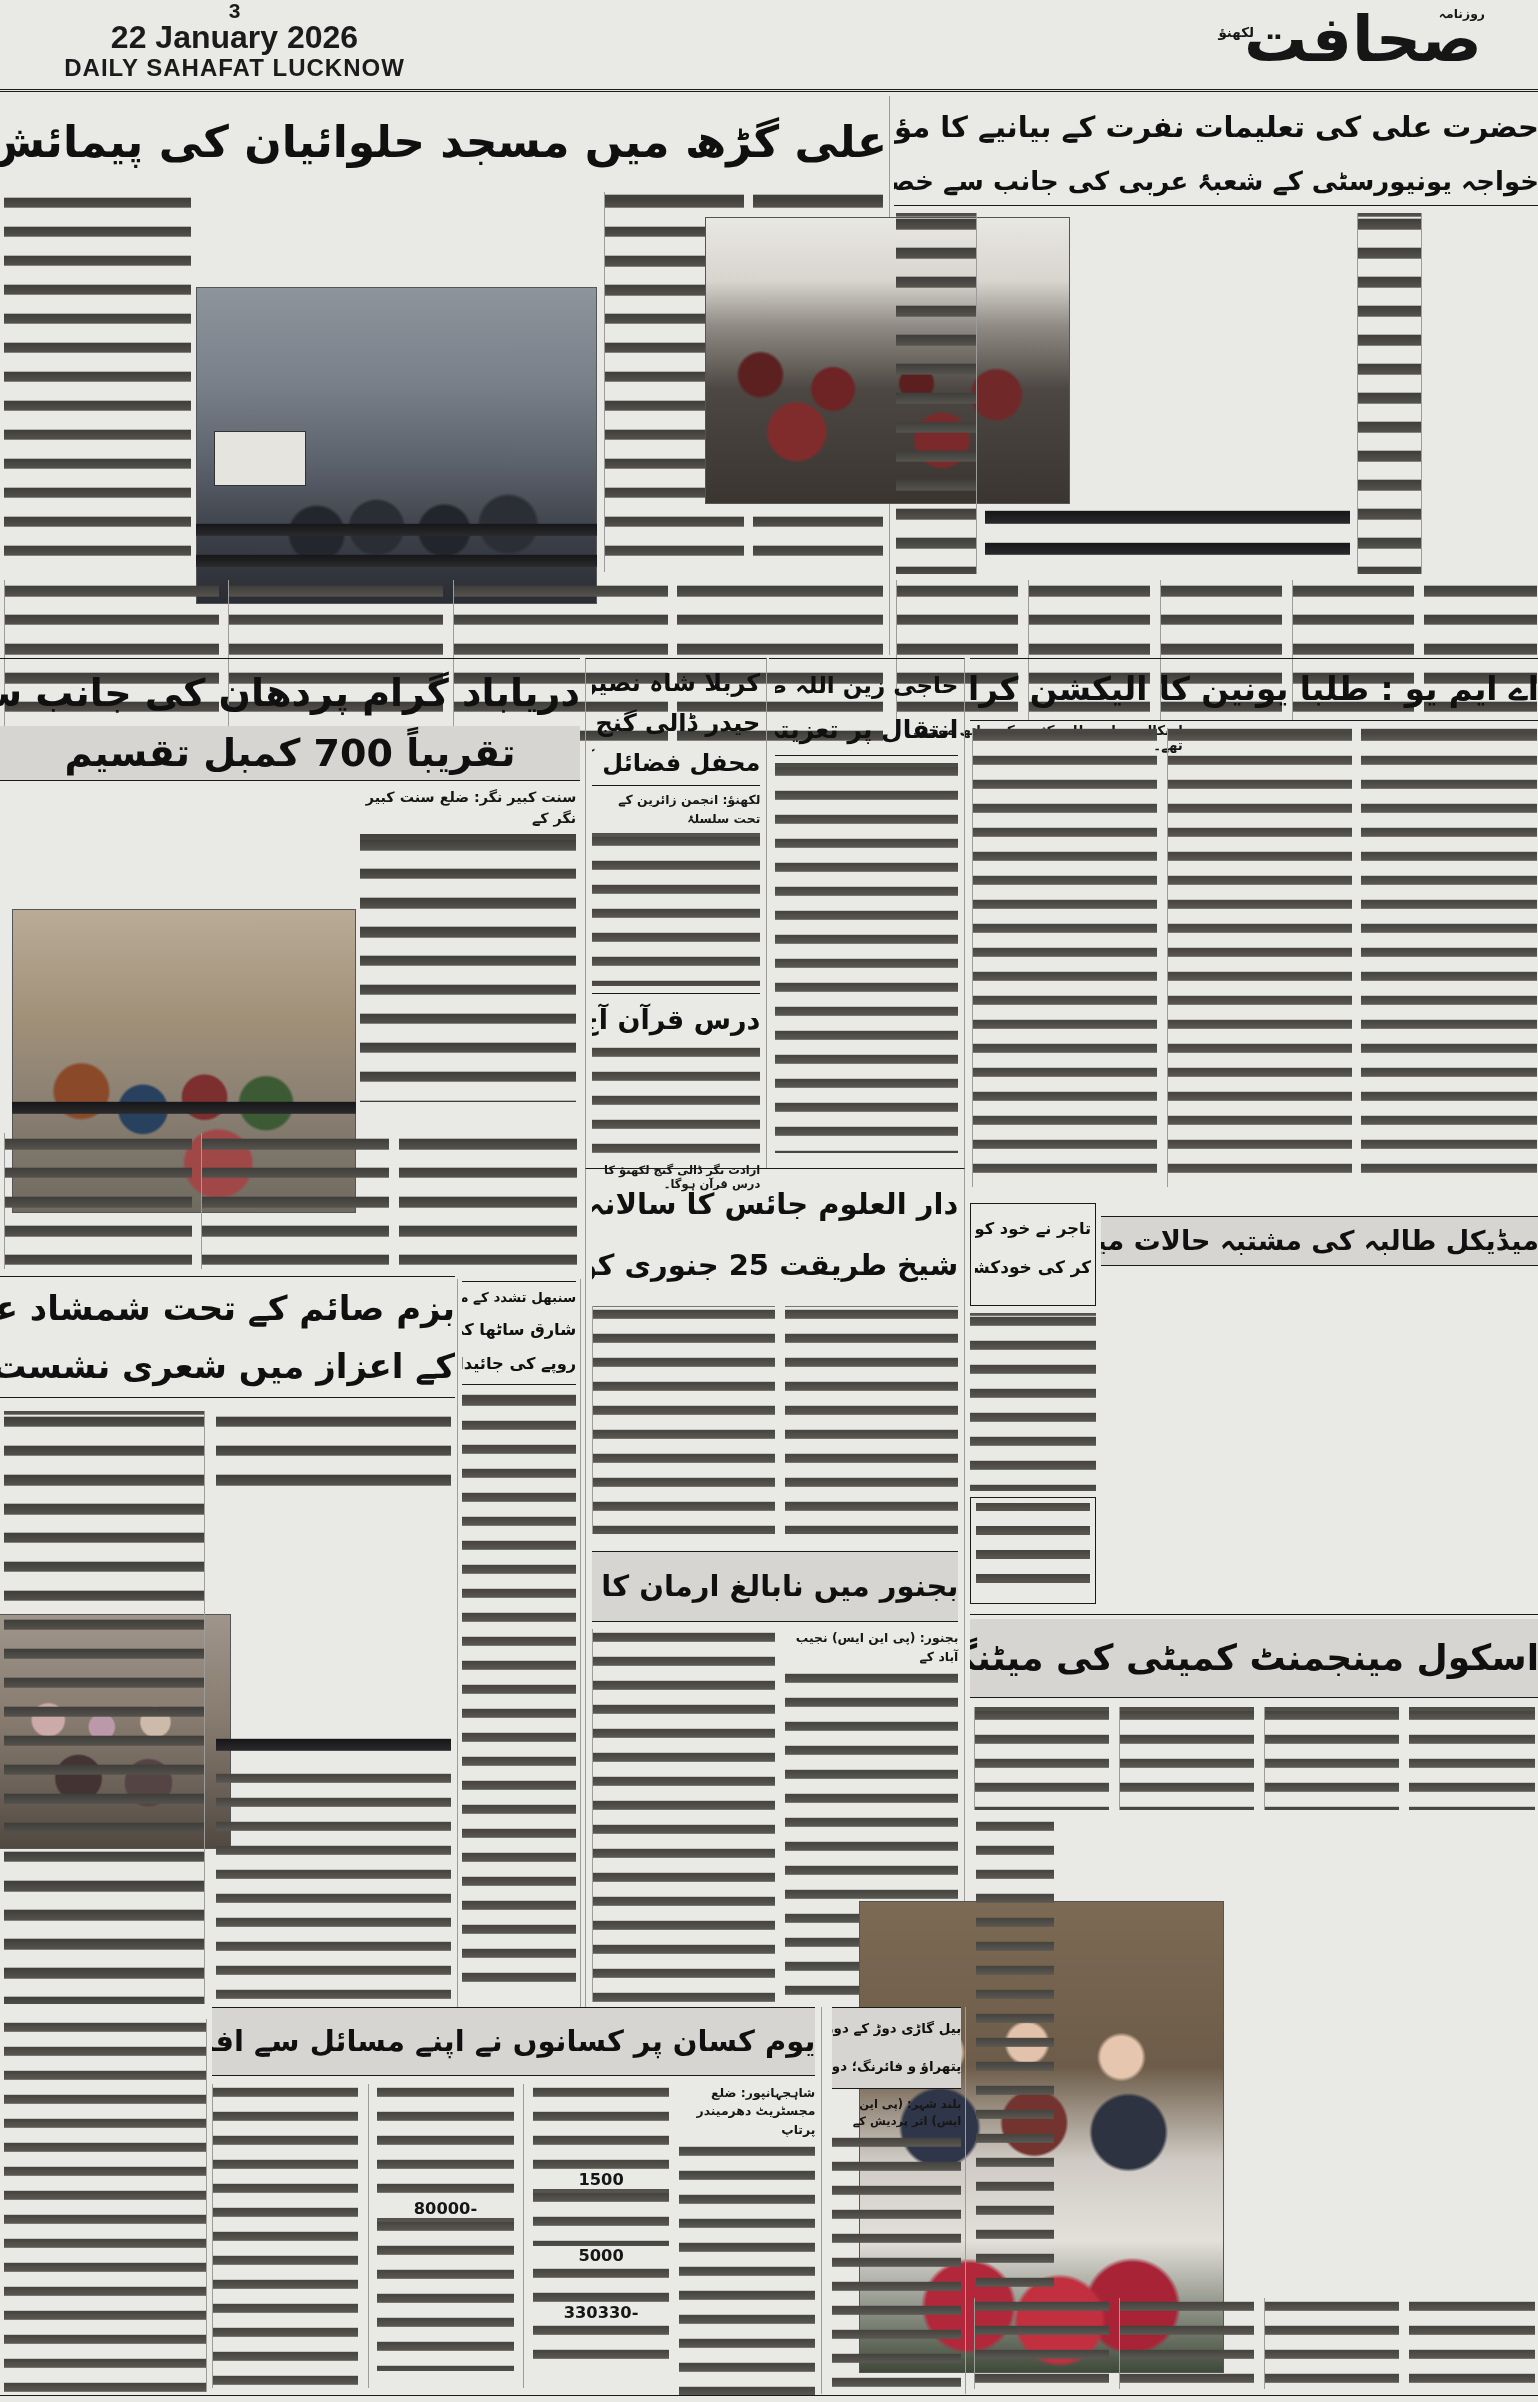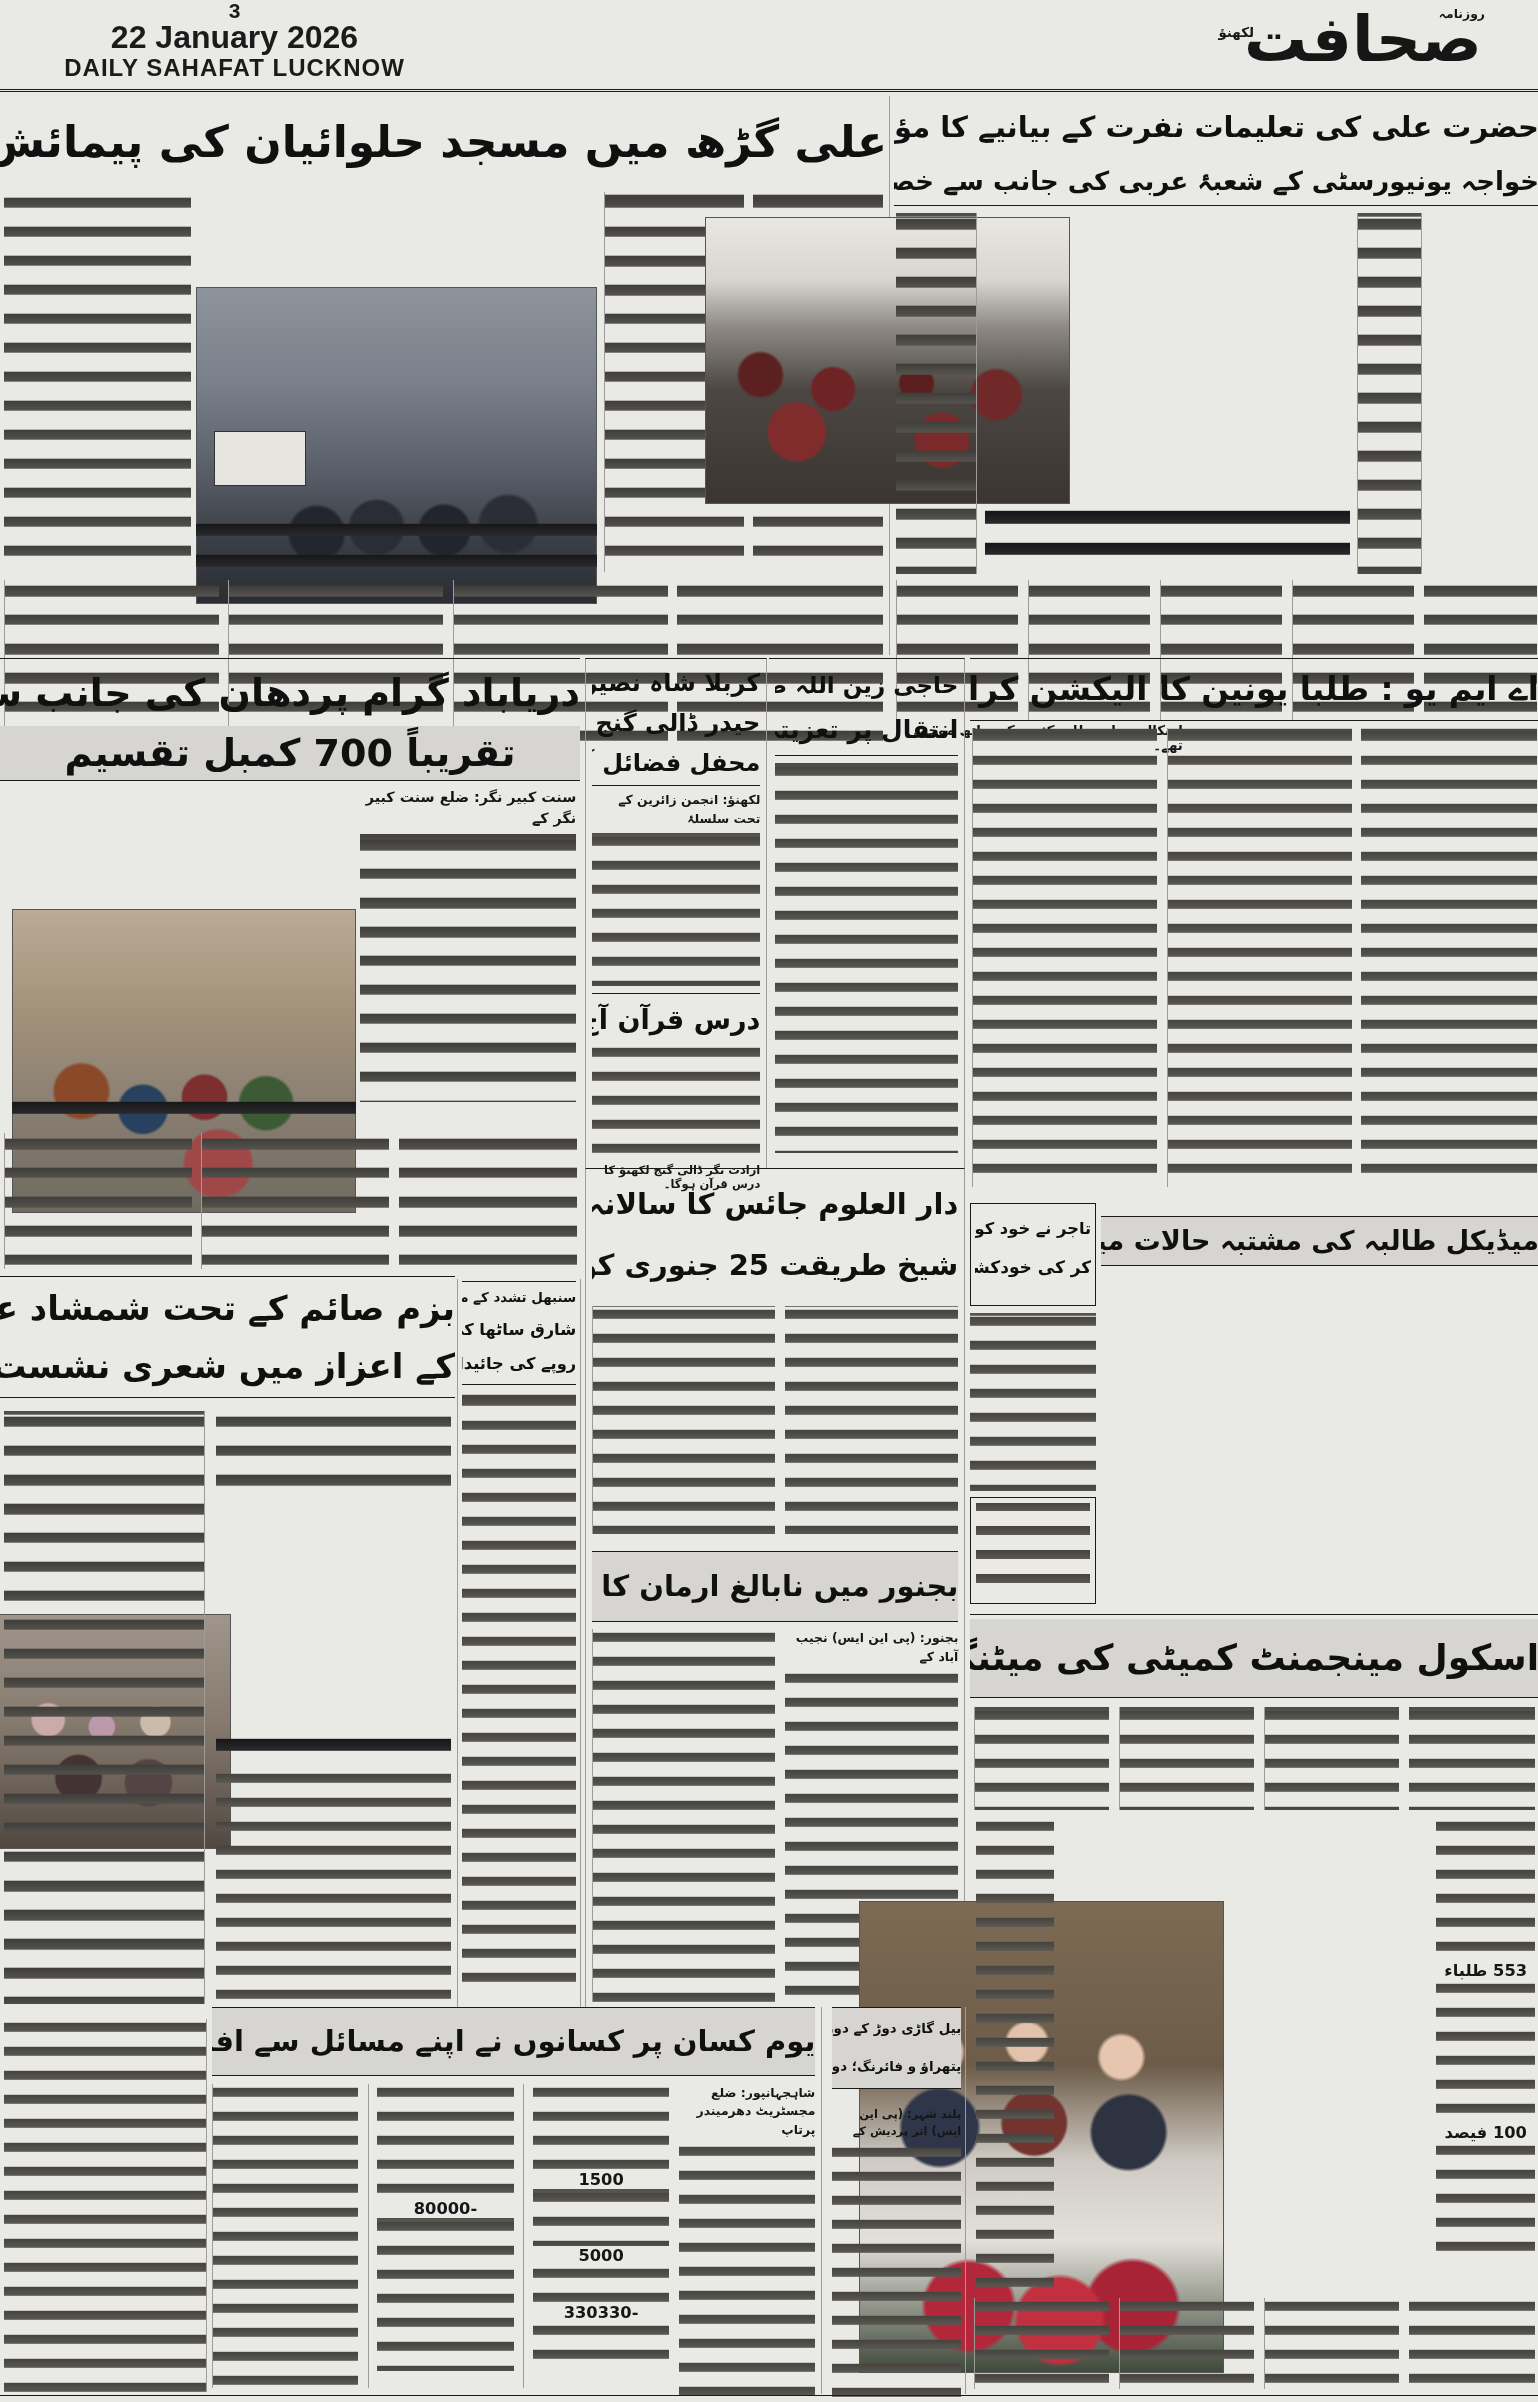--- a/index.html
+++ b/index.html
@@ -204,27 +204,20 @@
   </div>
 
   <div class="abs rule-t" style="left:970px;top:1614px;width:569px;height:781px;">
     <div class="hl shade rule-b" style="margin-top:3.8px;height:78px;font-size:36px;line-height:78px;">اسکول مینجمنٹ کمیٹی کی میٹنگ ڈی ایم کی صدارت میں</div>
     <div class="abs cols" style="left:3.8px;top:92px;width:561px;height:103px;">
       <div class="tex-sm"></div>
       <div class="tex-sm"></div>
       <div class="tex-sm"></div>
       <div class="tex-sm"></div>
     </div>
-    <div class="abs" style="right:3.8px;top:203px;width:99px;height:472px;">
-      <div class="tex-sm" style="height:143px;"></div>
-      <div class="num">553 طلباء</div>
-      <div class="tex-sm" style="height:143px;"></div>
-      <div class="num">100 فیصد</div>
-      <div class="tex-sm" style="height:115px;"></div>
-    </div>
     <div class="abs photo" style="right:111px;top:203px;width:365px;height:472px;
                 background:
                   radial-gradient(circle at 22% 32%, #e9c9b2 0 5%, transparent 6%),
                   radial-gradient(circle at 46% 30%, #e2c2ab 0 5%, transparent 6%),
                   radial-gradient(circle at 72% 33%, #e6c6af 0 5%, transparent 6%),
                   radial-gradient(circle at 22% 48%, #30364a 0 10%, transparent 11%),
                   radial-gradient(circle at 48% 47%, #73332f 0 10%, transparent 11%),
                   radial-gradient(circle at 74% 49%, #2e3342 0 10%, transparent 11%),
                   radial-gradient(circle at 30% 86%, #b3273a 0 9%, transparent 10%),
                   radial-gradient(circle at 55% 89%, #c22f3f 0 9%, transparent 10%),
@@ -262,20 +255,20 @@
         <div class="num">-80000</div>
         <div class="tex-sm" style="height:153px;"></div>
       </div>
       <div class="tex-sm"></div>
     </div>
   </div>
 
   <div class="abs" style="left:828px;top:2007px;width:138px;height:387px;border-right:1px solid #9d9c98;padding:0 3.8px;">
     <div class="hl shade rule-t" style="font-size:13.4px;height:40px;line-height:42px;">بیل گاڑی دوڑ کے دوران پرتشدد جھڑپ</div>
     <div class="hl shade rule-b" style="font-size:13.4px;height:40px;line-height:38px;">پتھراؤ و فائرنگ؛ دو درجن افراد زخمی</div>
-    <div class="byline" style="font-size:11.5px;margin-top:17px;text-align:right;">بلند شہر: (پی این ایس) اتر پردیش کے</div>
+    <div class="byline" style="font-size:11.5px;margin-top:7px;text-align:right;">بلند شہر: (پی این ایس) اتر پردیش کے</div>
     <div class="tex-sm" style="height:258px;"></div>
   </div>
 
   <div class="abs" style="left:0;top:2395px;width:1539px;height:0;border-top:1.9px solid #1a1a1a;"></div>
 
 </div>
 
 
 </body></html>

